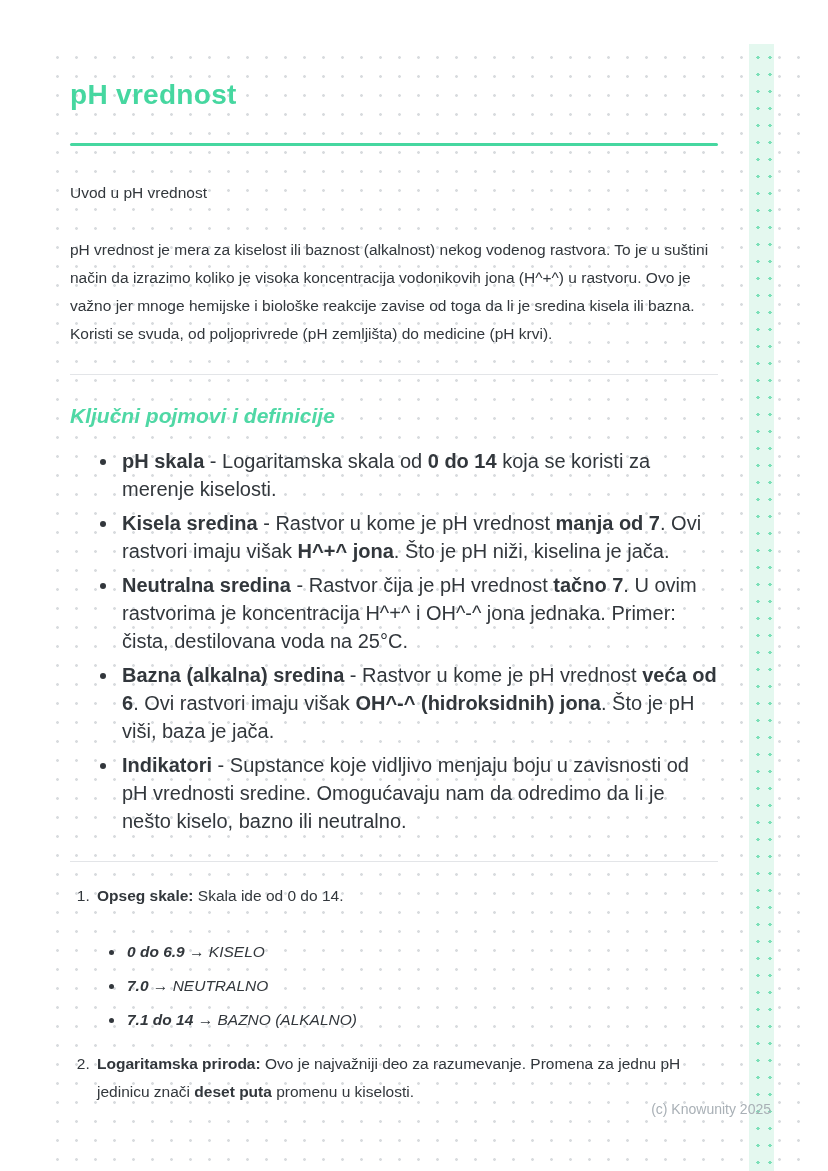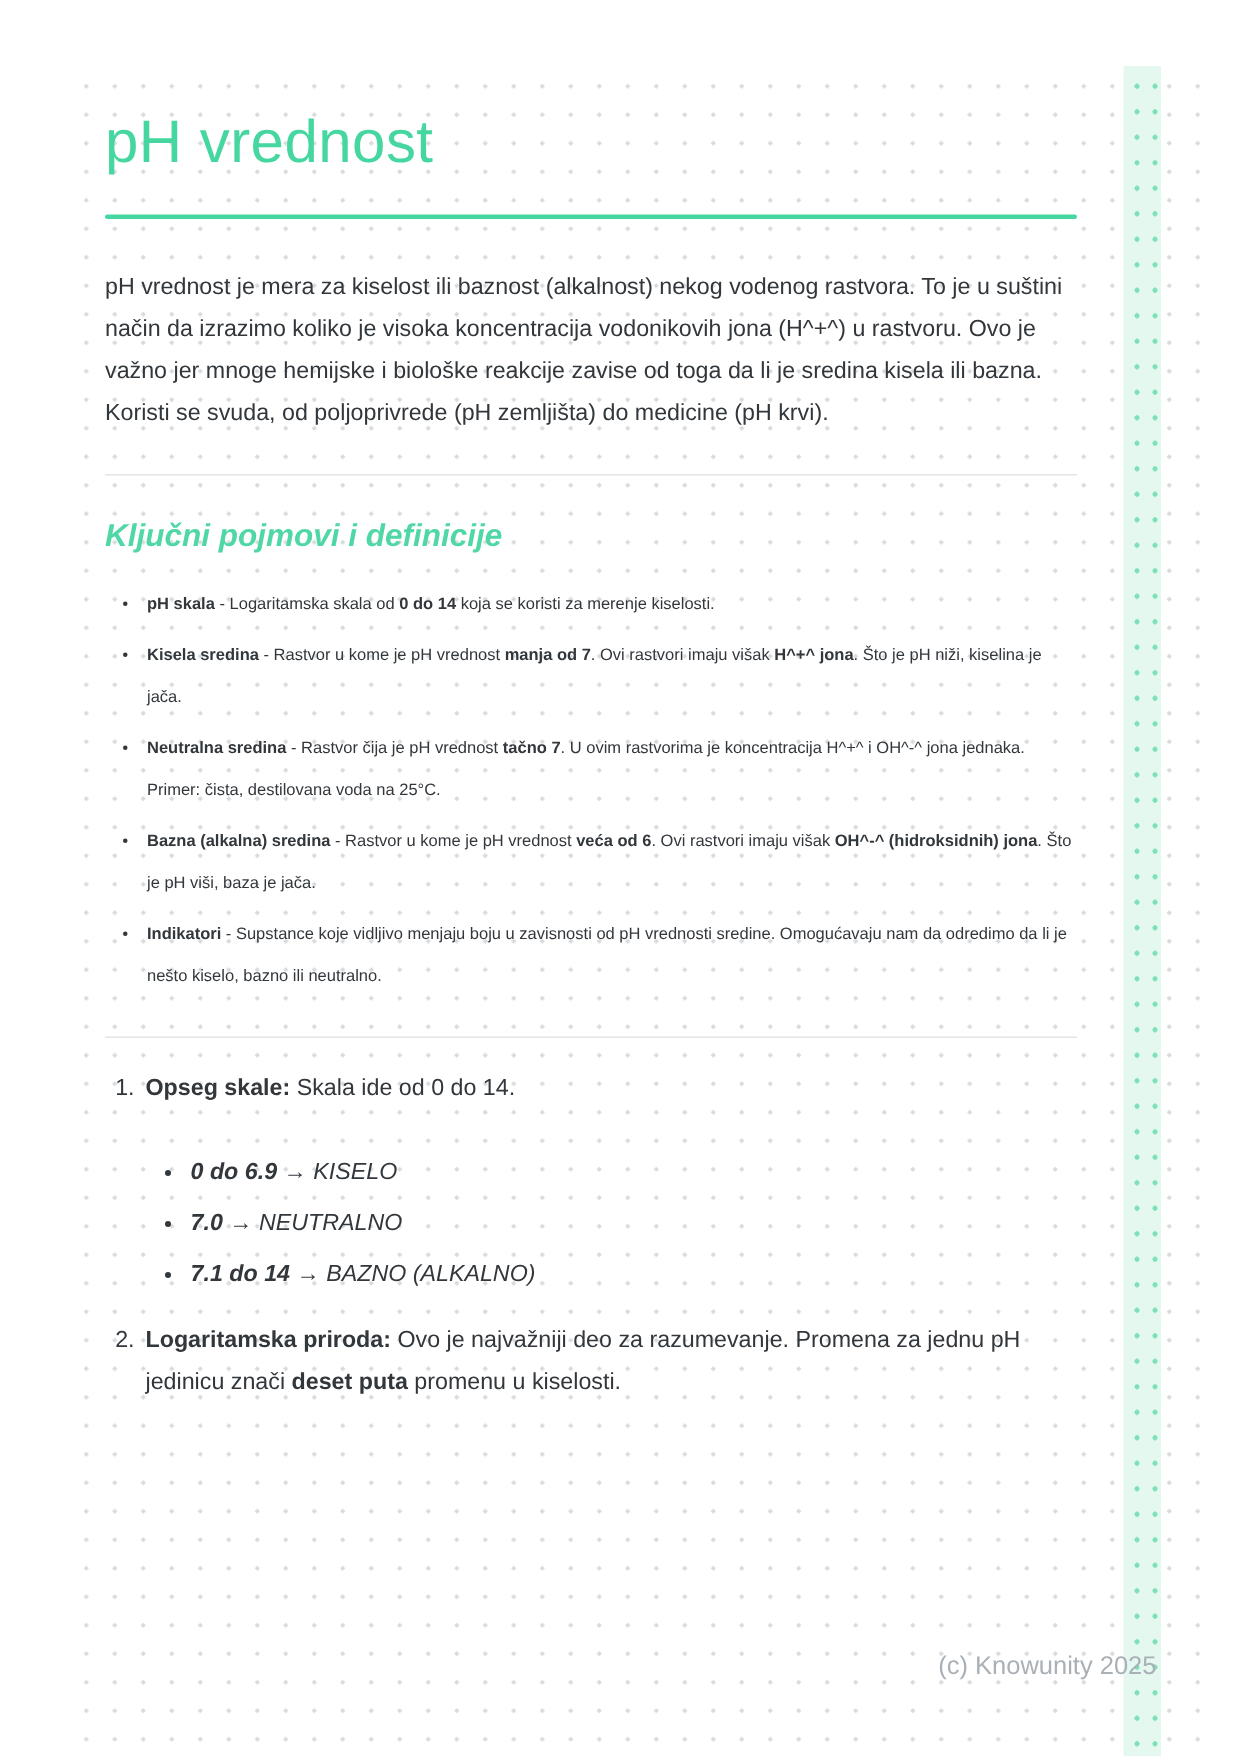--- a/index.html
+++ b/index.html
@@ -27,23 +27,23 @@
     background-image: radial-gradient(circle, #7ce0b8 1.6px, transparent 1.8px);
     background-size: 12px 17px;
     background-position: 3px 5px;
   }
   .content {
     position: absolute;
     left: 70px; top: 72px;
     width: 648px;
   }
   h1 {
-    font-size: 40px;
+    font-size: 28px;
     line-height: 46px;
-    font-weight: 400;
+    font-weight: 700;
     color: #46d7a0;
     letter-spacing: 0.3px;
   }
   .title-rule {
     height: 3px;
     background: #46d7a0;
     margin-top: 25px;
     border-radius: 2px;
   }
   .intro-label {
@@ -68,24 +68,25 @@
     font-weight: 700;
     color: #4fd8a5;
     font-style: italic;
   }
   ul.terms {
     margin-top: 18px;
     list-style: disc;
     padding-left: 25px;
   }
   ul.terms > li {
-    font-size: 11px;
+    font-size: 20px;
     line-height: 28px;
     margin-bottom: 6px;
     padding-left: 3px;
+    margin-left: 24px;
   }
   ol.steps {
     margin-top: 20px;
     list-style: decimal;
     padding-left: 24px;
   }
   ol.steps > li {
     font-size: 15.5px;
     line-height: 28px;
     margin-bottom: 10px;
@@ -102,35 +103,36 @@
     font-size: 15.5px;
     line-height: 28px;
     margin-bottom: 6px;
     padding-left: 2px;
   }
   .bold { font-weight: 700; }
   .watermark {
     position: absolute;
     top: 1101px;
     right: 57px;
-    font-size: 17px;
+    font-size: 14px;
     color: #a9b0b6;
   }
 </style>
 </head>
 <body>
 
 <div class="dot-grid"></div>
 <div class="green-strip"></div>
 
 <div class="content">
 
   <h1>pH vrednost</h1>
   <div class="title-rule"></div>
 
+  <p class="intro-label">Uvod u pH vrednost</p>
   <p class="body">pH vrednost je mera za kiselost ili baznost (alkalnost) nekog vodenog rastvora. To je u suštini način da izrazimo koliko je visoka koncentracija vodonikovih jona (H^+^) u rastvoru. Ovo je važno jer mnoge hemijske i biološke reakcije zavise od toga da li je sredina kisela ili bazna. Koristi se svuda, od poljoprivrede (pH zemljišta) do medicine (pH krvi).</p>
 
   <div class="divider"></div>
 
   <h2>Ključni pojmovi i definicije</h2>
   <ul class="terms">
     <li><span class="bold">pH skala</span><span> - Logaritamska skala od </span><span class="bold">0 do 14</span><span> koja se koristi za merenje kiselosti.</span></li>
     <li><span class="bold">Kisela sredina</span><span> - Rastvor u kome je pH vrednost </span><span class="bold">manja od 7</span><span>. Ovi rastvori imaju višak </span><span class="bold">H^+^ jona</span><span>. Što je pH niži, kiselina je jača.</span></li>
     <li><span class="bold">Neutralna sredina</span><span> - Rastvor čija je pH vrednost </span><span class="bold">tačno 7</span><span>. U ovim rastvorima je koncentracija H^+^ i OH^-^ jona jednaka. Primer: čista, destilovana voda na 25°C.</span></li>
     <li><span class="bold">Bazna (alkalna) sredina</span><span> - Rastvor u kome je pH vrednost </span><span class="bold">veća od 6</span><span>. Ovi rastvori imaju višak </span><span class="bold">OH^-^ (hidroksidnih) jona</span><span>. Što je pH viši, baza je jača.</span></li>

